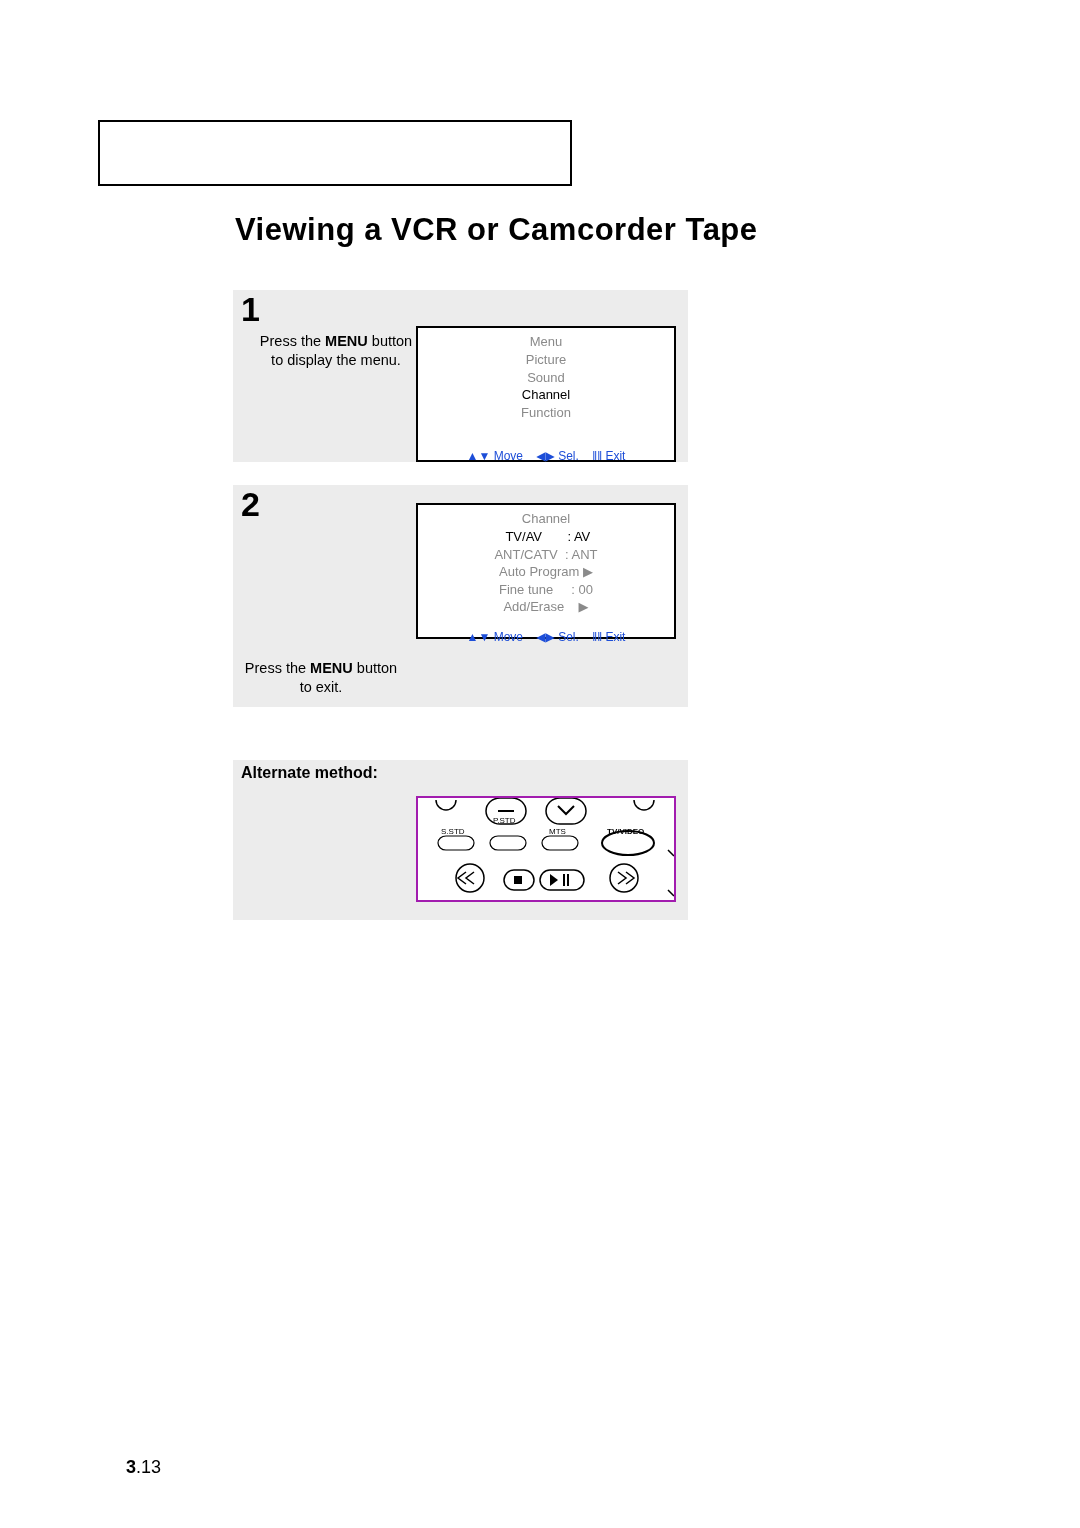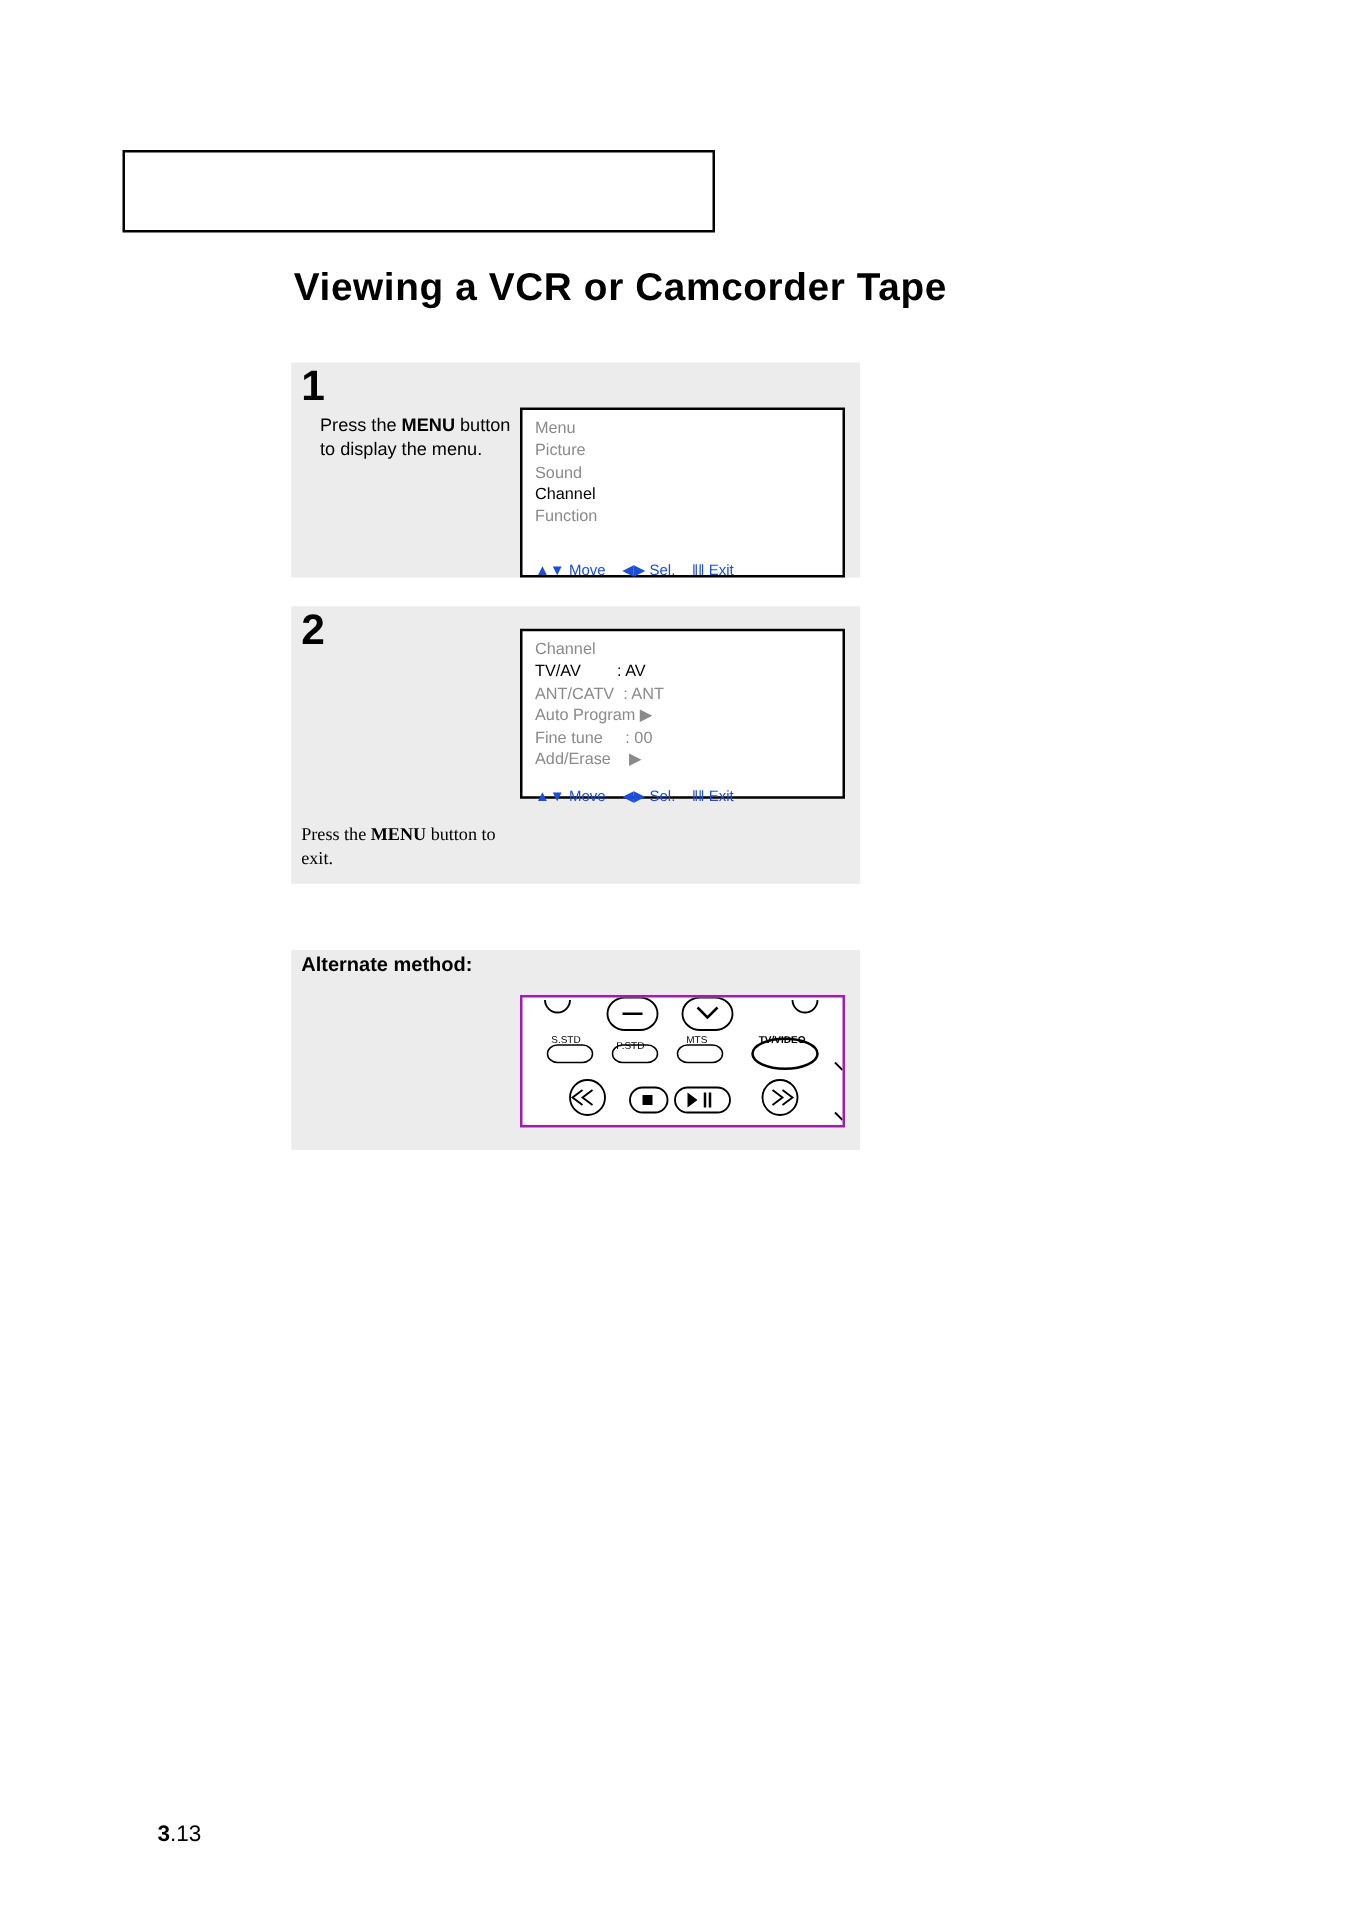--- a/index.html
+++ b/index.html
@@ -1,16 +1,16 @@
 <!DOCTYPE html>
 <html><head>
 <meta charset="utf-8">
 <style>
   html,body{margin:0;padding:0;background:#fff;font-family:Helvetica,Arial,sans-serif;color:#000;}
-  .page{width:903px;height:1528px;position:relative;box-sizing:border-box;}
+  .page{width:903px;height:1528px;position:relative;box-sizing:border-box;text-align:center;}
   .top-empty-box{position:absolute;left:98px;top:120px;width:470px;height:62px;border:2px solid #000;}
   .title{position:absolute;left:235px;top:212px;font-size:31px;font-weight:bold;letter-spacing:.5px;}
   .grey-block{position:absolute;left:233px;background:#ececec;}
   .block1{top:290px;width:455px;height:172px;}
   .block2{top:485px;width:455px;height:222px;}
   .block3{top:760px;width:455px;height:160px;}
   .stepnum{position:absolute;left:8px;top:0px;font-size:34px;font-weight:bold;}
   .body-text{position:absolute;left:8px;width:160px;font-size:14.5px;line-height:1.33;}
   .body-text b{font-weight:bold;}
   .alt-heading{position:absolute;left:8px;top:4px;font-size:16px;font-weight:bold;}
@@ -60,21 +60,21 @@
           <span class="sym">◀▶</span> <span>Sel.</span>
           &nbsp;&nbsp;
           <span class="sym">‖‖</span> <span>Exit</span>
         </div>
       </div>
     </div>
   </div>
 
   <div class="grey-block block2">
     <div class="stepnum">2</div>
-    <div class="body-text" style="top:174px;font-family:Liberation Serif, serif;">
+    <div class="body-text" style="top:174px;">
       <span>Press the </span><b>MENU</b><span> button to exit.</span>
     </div>
 
     <div class="screen screen2">
       <div class="screen-inner">
         <div class="sc-head">Channel</div>
         <div class="sc-row sel">
           <span class="sc-val">TV/AV</span>&nbsp;&nbsp;&nbsp;&nbsp;&nbsp;&nbsp;<span>: AV</span>
         </div>
         <div class="sc-row">
@@ -131,21 +131,21 @@
         <rect x="96" y="78" width="8" height="8" fill="#000"></rect>
         <rect x="122" y="72" rx="10" ry="10" width="44" height="20" fill="none" stroke="#000" stroke-width="1.5"></rect>
         <path d="M132 76 l8 6 l-8 6 Z" fill="#000"></path>
         <line x1="146" y1="76" x2="146" y2="88" stroke="#000" stroke-width="2"></line>
         <line x1="150" y1="76" x2="150" y2="88" stroke="#000" stroke-width="2"></line>
 
         <path d="M250 52 l6 6 M250 92 l6 6" stroke="#000" stroke-width="1.5"></path>
       </svg>
 
       <span style="position:absolute;left:23px;top:29px;font-size:8px;">S.STD</span>
-      <span style="position:absolute;left:75px;top:34px;font-size:8px;">P.STD</span>
+      <span style="position:absolute;left:75px;top:18px;font-size:8px;">P.STD</span>
       <span style="position:absolute;left:131px;top:29px;font-size:8px;">MTS</span>
       <span style="position:absolute;left:189px;top:29px;font-size:8px;font-weight:bold;">TV/VIDEO</span>
     </div>
   </div>
 
   <div class="page-num">
     <b>3</b><span>.13</span>
   </div>
 
 </div>

